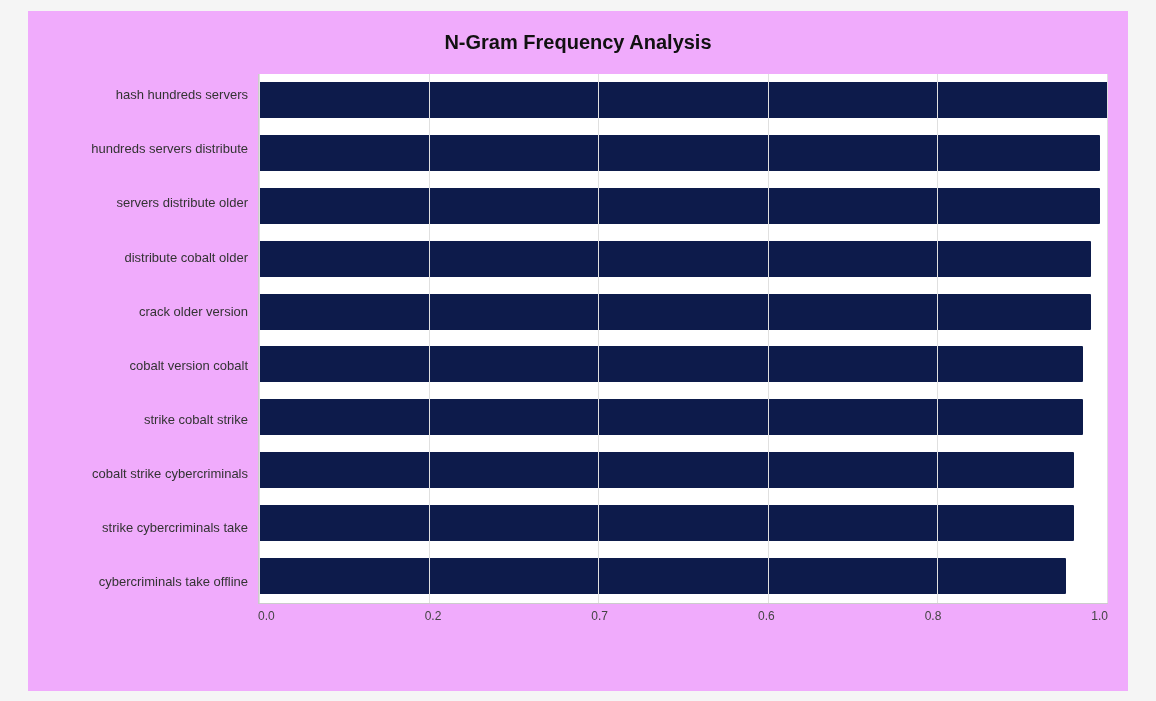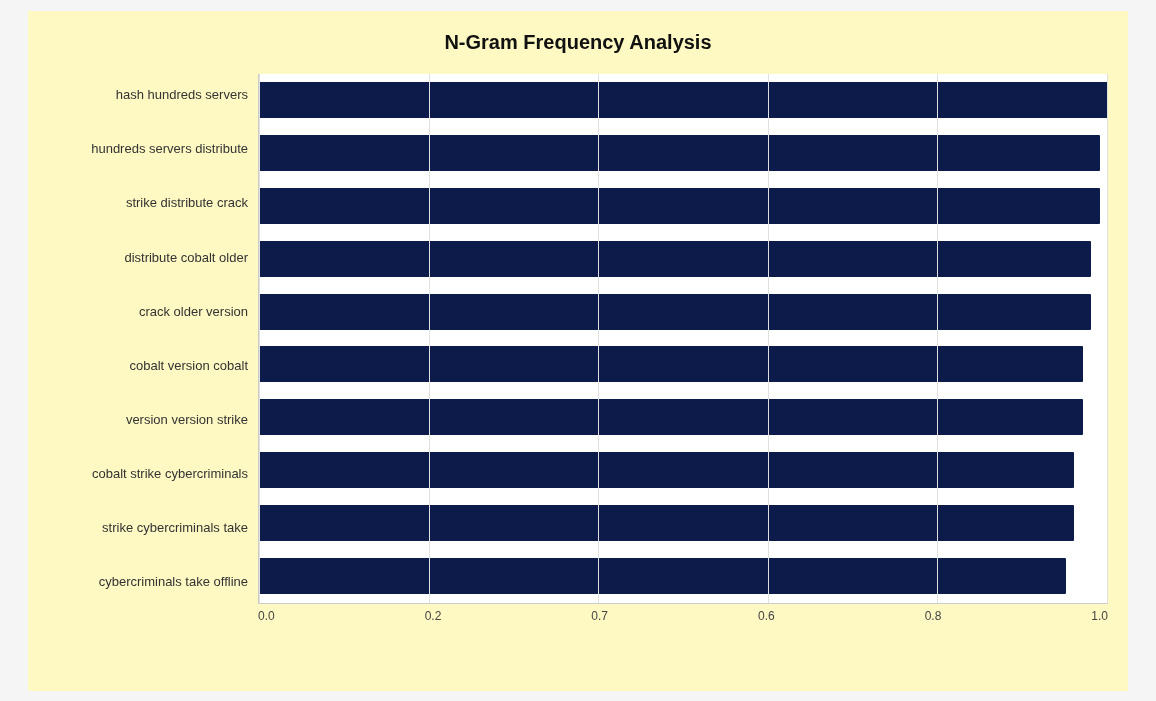--- a/index.html
+++ b/index.html
@@ -7,21 +7,21 @@
       font-family: Arial, sans-serif;
       background: #f5f5f5;
       display: flex;
       justify-content: center;
       align-items: center;
       width: 1156px;
       height: 701px;
       overflow: hidden;
     }
     .chart-container {
-      background: #fef9c3;
+      background: #f0abfc;
       width: 1100px;
       height: 680px;
       padding: 20px 20px 60px 20px;
       position: relative;
     }
     .chart-title {
       text-align: center;
       font-size: 20px;
       font-weight: bold;
       margin-bottom: 20px;
@@ -120,25 +120,25 @@
 </head>
 <body>
 
 <div class="chart-container">
   <div class="chart-title">N-Gram Frequency Analysis</div>
   <div class="chart-area">
     <div class="y-labels">
 
     <div class="y-label">hash hundreds servers</div>
         <div class="y-label">hundreds servers distribute</div>
-        <div class="y-label">strike distribute crack</div>
+        <div class="y-label">servers distribute older</div>
         <div class="y-label">distribute cobalt older</div>
         <div class="y-label">crack older version</div>
         <div class="y-label">cobalt version cobalt</div>
-        <div class="y-label">version version strike</div>
+        <div class="y-label">strike cobalt strike</div>
         <div class="y-label">cobalt strike cybercriminals</div>
         <div class="y-label">strike cybercriminals take</div>
         <div class="y-label">cybercriminals take offline</div>
       </div>
     <div class="bars-and-x">
       <div class="bars-area">
         <div class="grid-lines">
 
         <div class="grid-line"></div>
             <div class="grid-line"></div>

